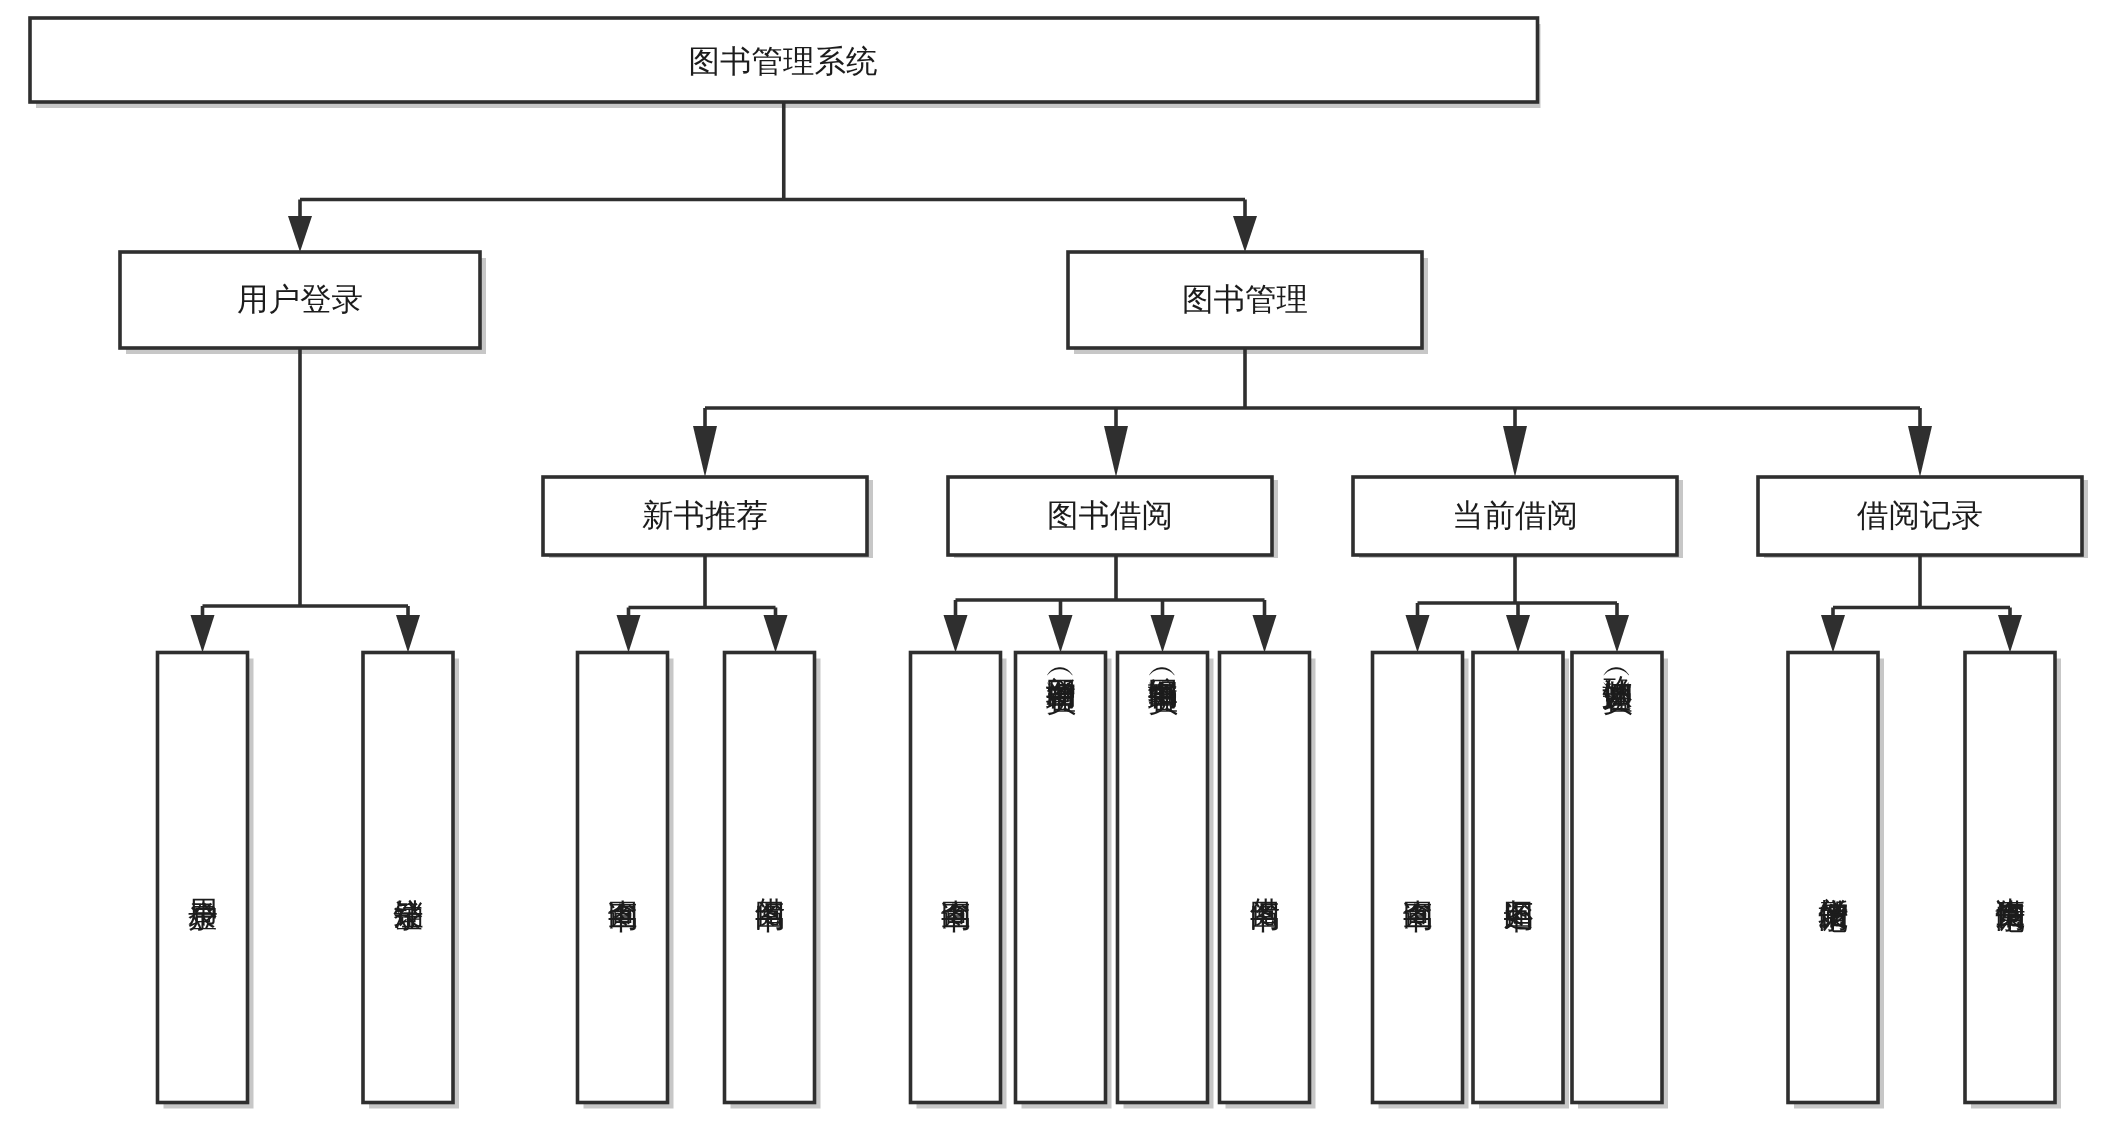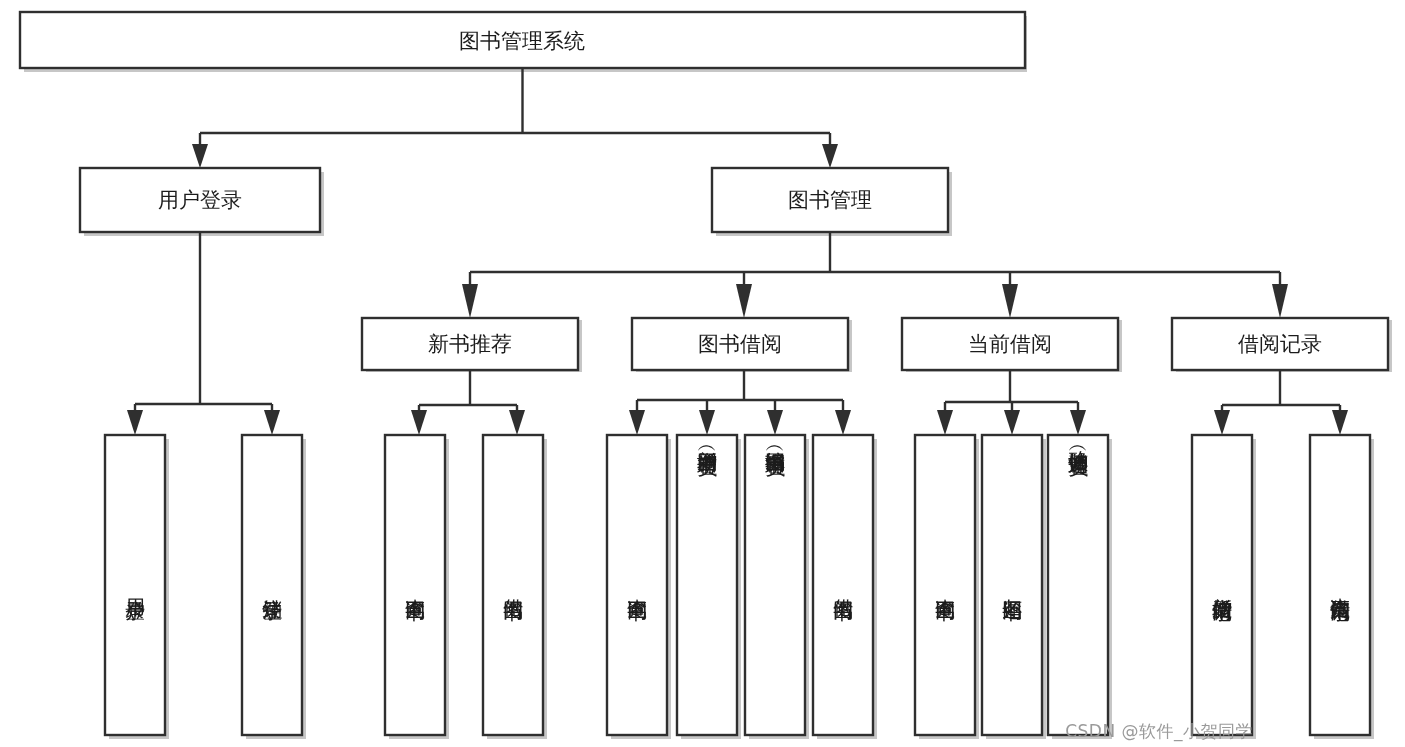--- a/index.html
+++ b/index.html
@@ -255,15 +255,14 @@
     <span class="leaf-label">确认归还（管理员）</span>
   </div>
 
   <div class="leaf-label-wrap" style="left:1192px; top:435px; width:60px; height:300px;">
     <span class="leaf-label">新增借阅记录</span>
   </div>
   <div class="leaf-label-wrap" style="left:1310px; top:435px; width:60px; height:300px;">
     <span class="leaf-label">查询借阅记录</span>
   </div>
 
-  <div class="watermark">CSDN @软件_小贺同学</div>
 
 </div>
 
 </body></html>

